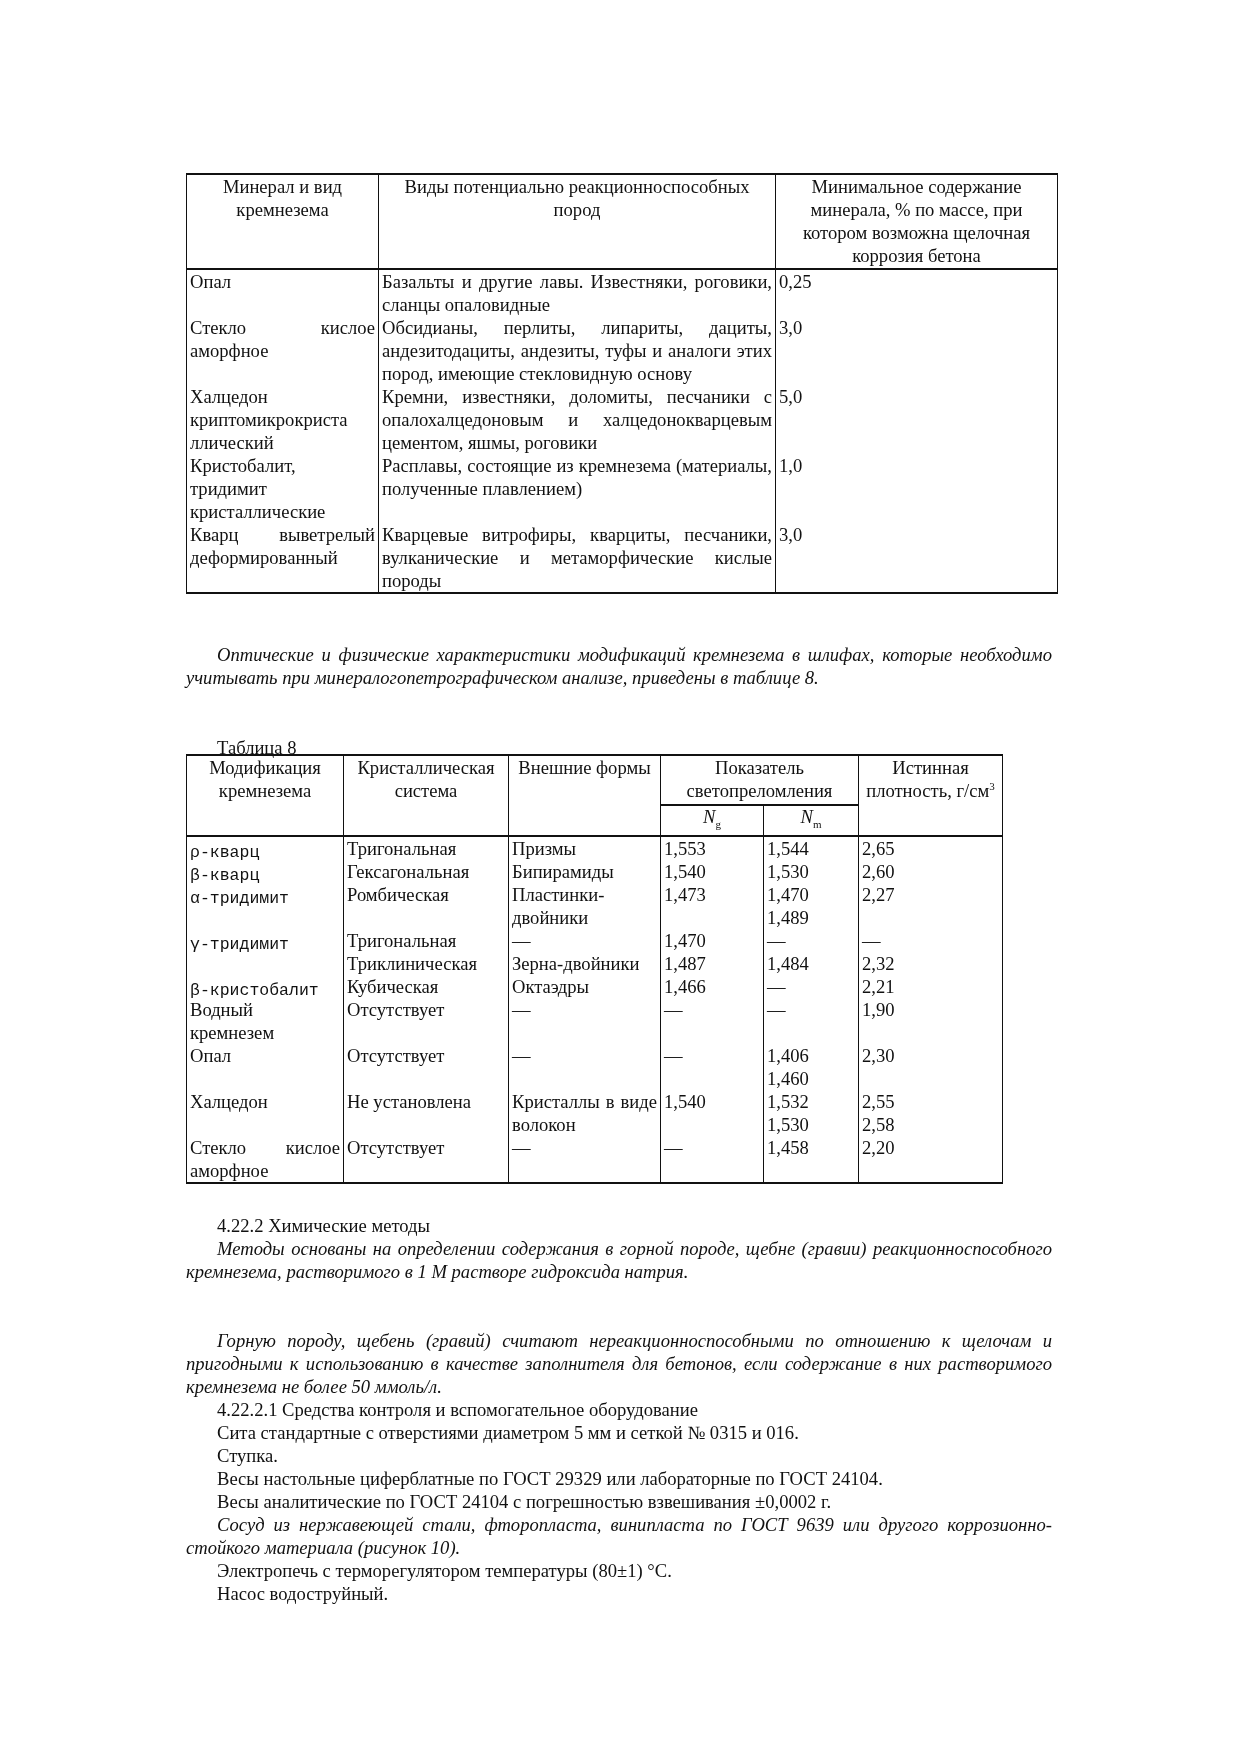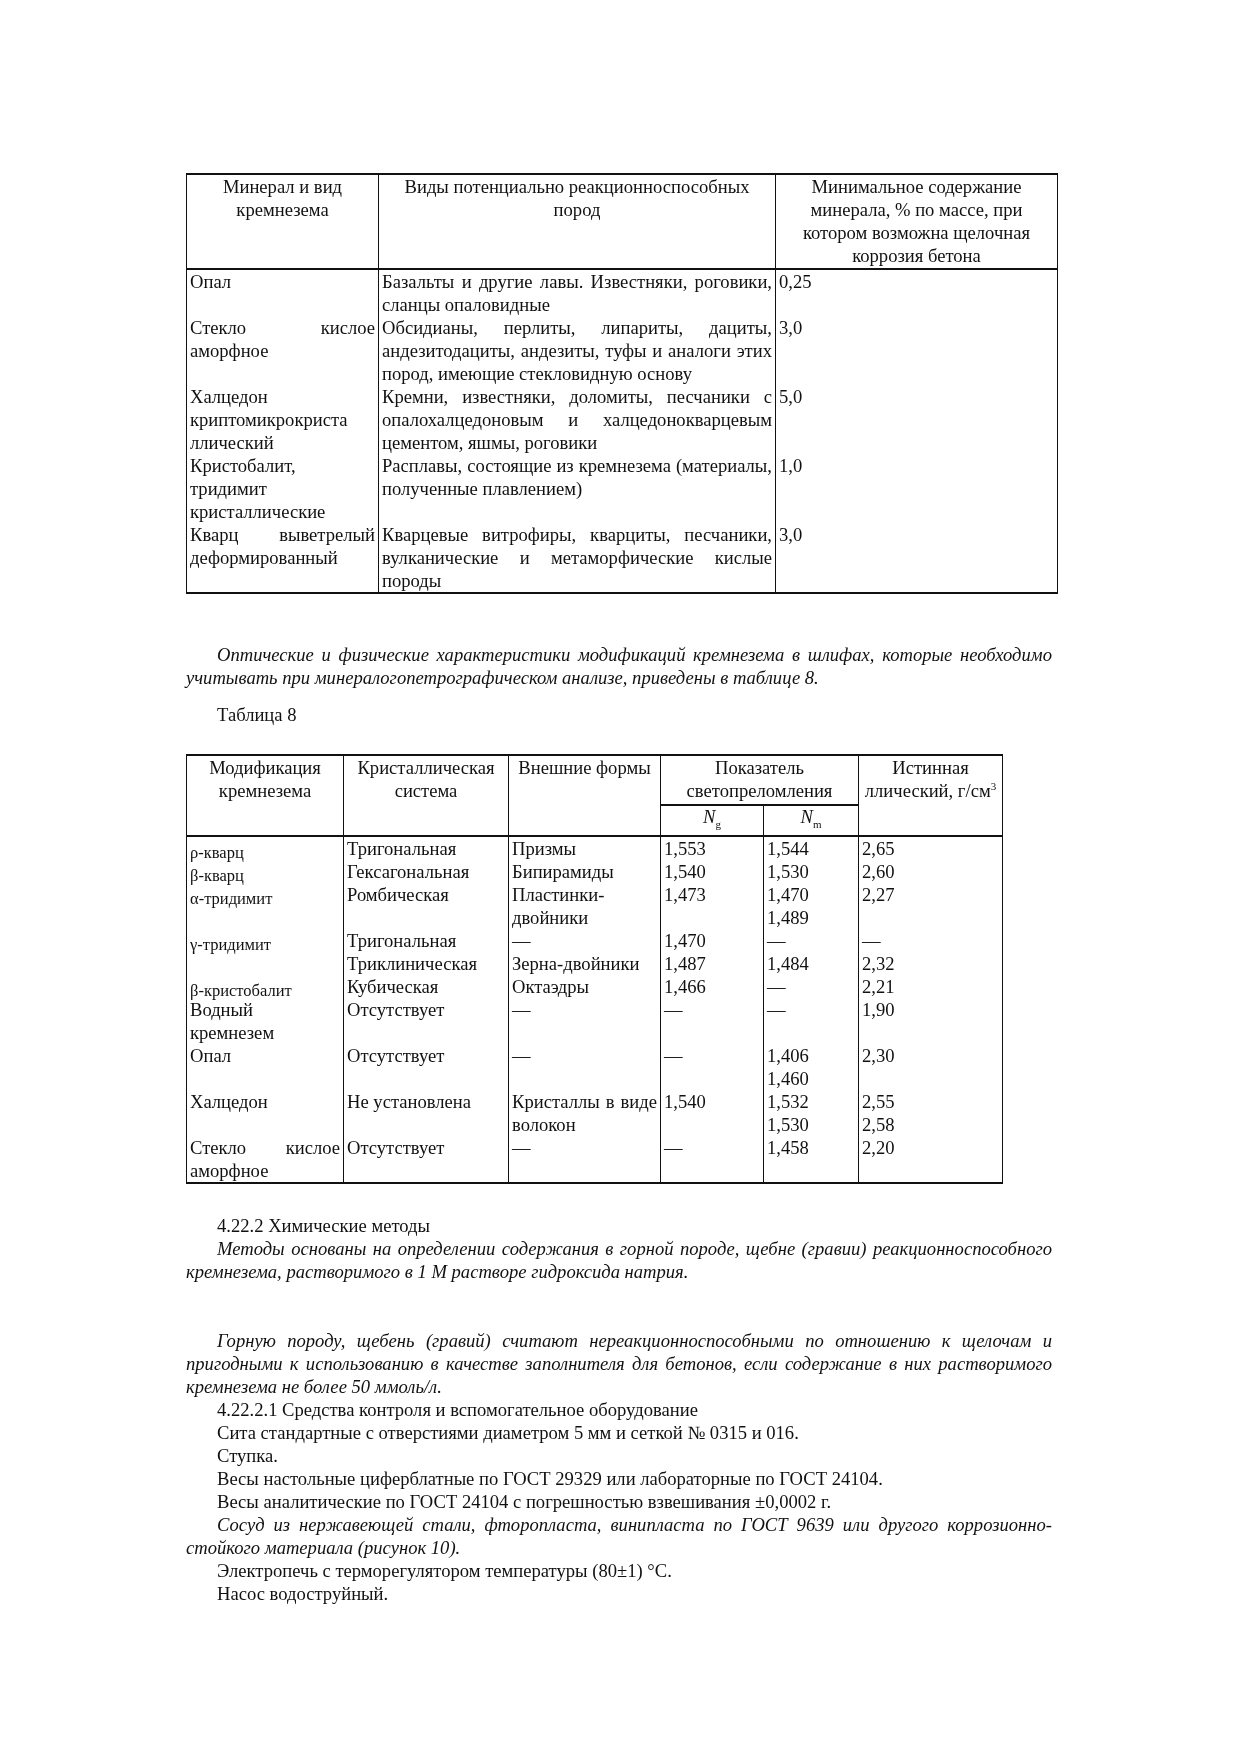--- a/index.html
+++ b/index.html
@@ -24,21 +24,21 @@
   .c { text-align: left; }
 
   
   #t7 { left: 186px; top: 173px; width: 871px; }
   #t7 th { height: 93px; }
 
   
   #t8 { left: 186px; top: 754px; width: 816px; }
   #t8 th.top2 { height: 48px; border-bottom: 1.6px solid #111; margin-top: 20px; }
   #t8 th.sub { height: 22px; line-height: 22px; }
-  .greek { font-family: Liberation Serif, serif; font-size: 16.5px; position: relative; top: 4px; }
+  .greek { font-family: Liberation Mono, monospace; font-size: 16.5px; position: relative; top: 4px; }
   .sub-i { font-style: italic; }
   .sub-i sub { font-size: 11px; font-style: normal; }
   sup.cube { font-size: 11px; vertical-align: 7px; line-height: 0; }
 
   .para {
     position: absolute; left: 186px; width: 866px; text-align: justify;
     font-size: 18.6px; line-height: 23px; margin: 0;
   }
   .para.ind { text-indent: 31px; font-style: italic; }
   .single { position: absolute; left: 217px; margin: 0; font-size: 18.6px; line-height: 23px; white-space: nowrap; }
@@ -84,38 +84,38 @@
       </tr>
       <tr class="last">
         <td class="just-last-left">Кварц выветрелый деформированный</td>
         <td class="just-last-left">Кварцевые витрофиры, кварциты, песчаники, вулканические и метаморфические кислые породы</td>
         <td class="c">3,0</td>
       </tr>
     </tbody>
   </table>
 
   <p class="para ind" style="top:643px;">Оптические и физические характеристики модификаций кремнезема в шлифах, которые необходимо учитывать при минералогопетрографическом анализе, приведены в таблице 8.</p>
-  <p class="single" style="top:703px;">Таблица 8</p>
+  <p class="single" style="top:736px;">Таблица 8</p>
 
   <table id="t8" class="doc">
     <colgroup>
       <col style="width:157px">
         <col style="width:165px">
         <col style="width:152px">
       <col style="width:103px">
         <col style="width:95px">
         <col style="width:144px">
     </colgroup>
     <thead>
       <tr>
         <th class="top2" rowspan="2" style="border-bottom:2px solid #111;">Модификация кремнезема</th>
         <th class="top2" rowspan="2" style="border-bottom:2px solid #111;">Кристаллическая система</th>
         <th class="top2" rowspan="2" style="border-bottom:2px solid #111;">Внешние формы</th>
         <th class="top2" colspan="2">Показатель светопреломления</th>
-        <th class="top2" rowspan="2" style="border-bottom:2px solid #111;"><span>Истинная ллический, г/см</span><sup class="cube">3</sup></th>
+        <th class="top2" rowspan="2" style="border-bottom:2px solid #111;"><span>Истинная плотность, г/см</span><sup class="cube">3</sup></th>
       </tr>
       <tr>
         <th class="sub"><span class="sub-i"><span>N</span><sub>g</sub></span></th>
         <th class="sub"><span class="sub-i"><span>N</span><sub>m</sub></span></th>
       </tr>
     </thead>
     <tbody id="t8-body">
         <tr>
           <td class="">
             <div class="greek">ρ-кварц</div>

